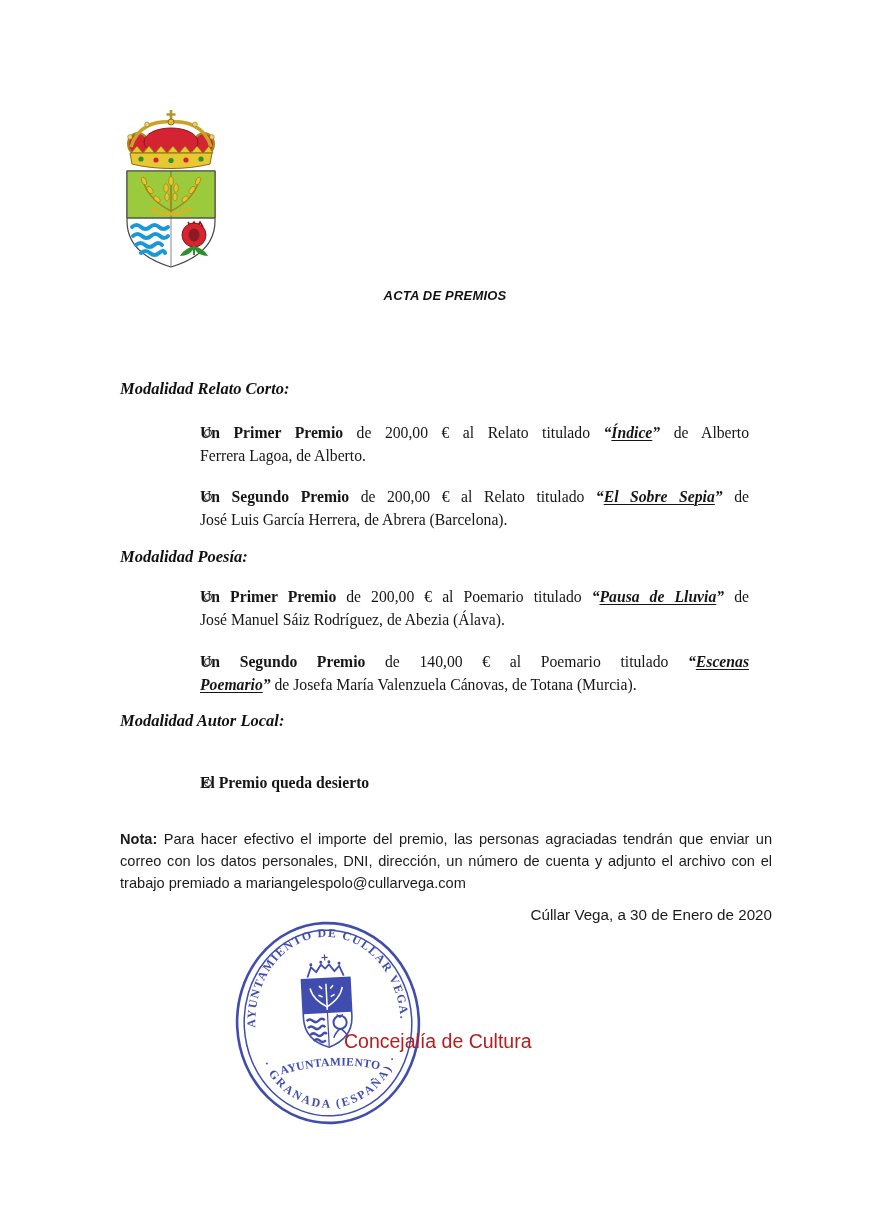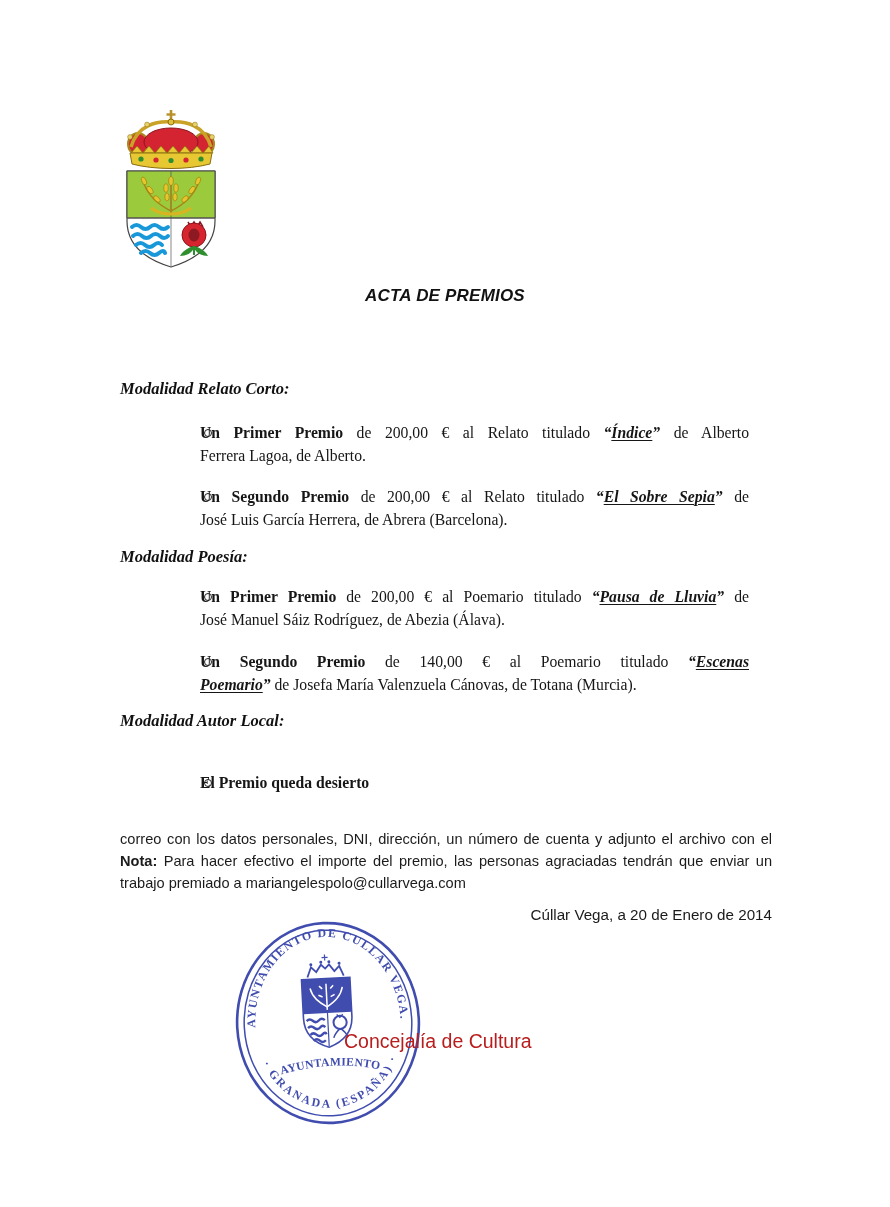--- a/index.html
+++ b/index.html
@@ -5,21 +5,21 @@
   html,body{margin:0;padding:0;background:#ffffff;}
   .page{position:relative;width:890px;height:1207px;background:#fff;overflow:hidden;
         font-family:"Liberation Serif",serif;color:#161616;}
 
   
   .coat{position:absolute;left:117px;top:107px;width:110px;height:163px;}
 
   
   .title{position:absolute;left:0;top:284px;width:890px;text-align:center;
          font-family:"Liberation Sans",sans-serif;font-style:italic;font-weight:700;
-         font-size:17px;line-height:23.5px;color:#121212;letter-spacing:.2px;}
+         font-size:13px;line-height:23.5px;color:#121212;letter-spacing:.2px;}
 
   .sec-head{position:absolute;left:120px;font-weight:700;font-style:italic;
             font-size:16.5px;color:#111;}
 
   .bullet{position:absolute;left:120px;width:652px;}
   .marker{position:absolute;left:84px;top:8px;width:8px;height:8px;border:1.3px solid #222;
           border-radius:50%;box-sizing:border-box;}
   .btxt{margin:0 0 0 80px;width:549px;font-size:15.7px;line-height:23px;}
   .jline{text-align:justify;text-align-last:justify;}
   .lline{text-align:left;}
@@ -146,26 +146,26 @@
   </div>
 
   <div class="sec-head" style="top:711px">Modalidad Autor Local:</div>
 
   <div class="bullet" style="top:771px">
     <span class="marker"></span>
     <p class="btxt lline"><span class="b">El Premio queda desierto</span></p>
   </div>
 
   <div class="note">
+    <p class="jline"><span class="b">Nota:</span><span> Para hacer efectivo el importe del premio, las personas agraciadas tendrán que enviar un</span></p>
     <p class="jline"><span>correo con los datos personales, DNI, dirección, un número de cuenta y adjunto el archivo con el</span></p>
-    <p class="jline"><span class="b">Nota:</span><span> Para hacer efectivo el importe del premio, las personas agraciadas tendrán que enviar un</span></p>
     <p class="lline"><span>trabajo premiado a mariangelespolo@cullarvega.com</span></p>
   </div>
 
-  <div class="dateline">Cúllar Vega, a 20 de Enero de 2014</div>
+  <div class="dateline">Cúllar Vega, a 30 de Enero de 2020</div>
 
   <div class="signature">Concejalía de Cultura</div>
 
   <svg class="stamp" viewBox="0 0 192 208">
     <defs>
       <path id="arcTop" d="M 25,119 A 72,86 0 1 1 167,119" fill="none"></path>
       <path id="arcBottom" d="M 24,126 A 75,86 0 0 0 168,126" fill="none"></path>
       <path id="arcCenter" d="M 46,153 Q 96,140 146,153" fill="none"></path>
     </defs>
     <ellipse cx="96" cy="104" rx="90" ry="99" fill="none" stroke="#2c3aa6" stroke-width="2.6"></ellipse>

